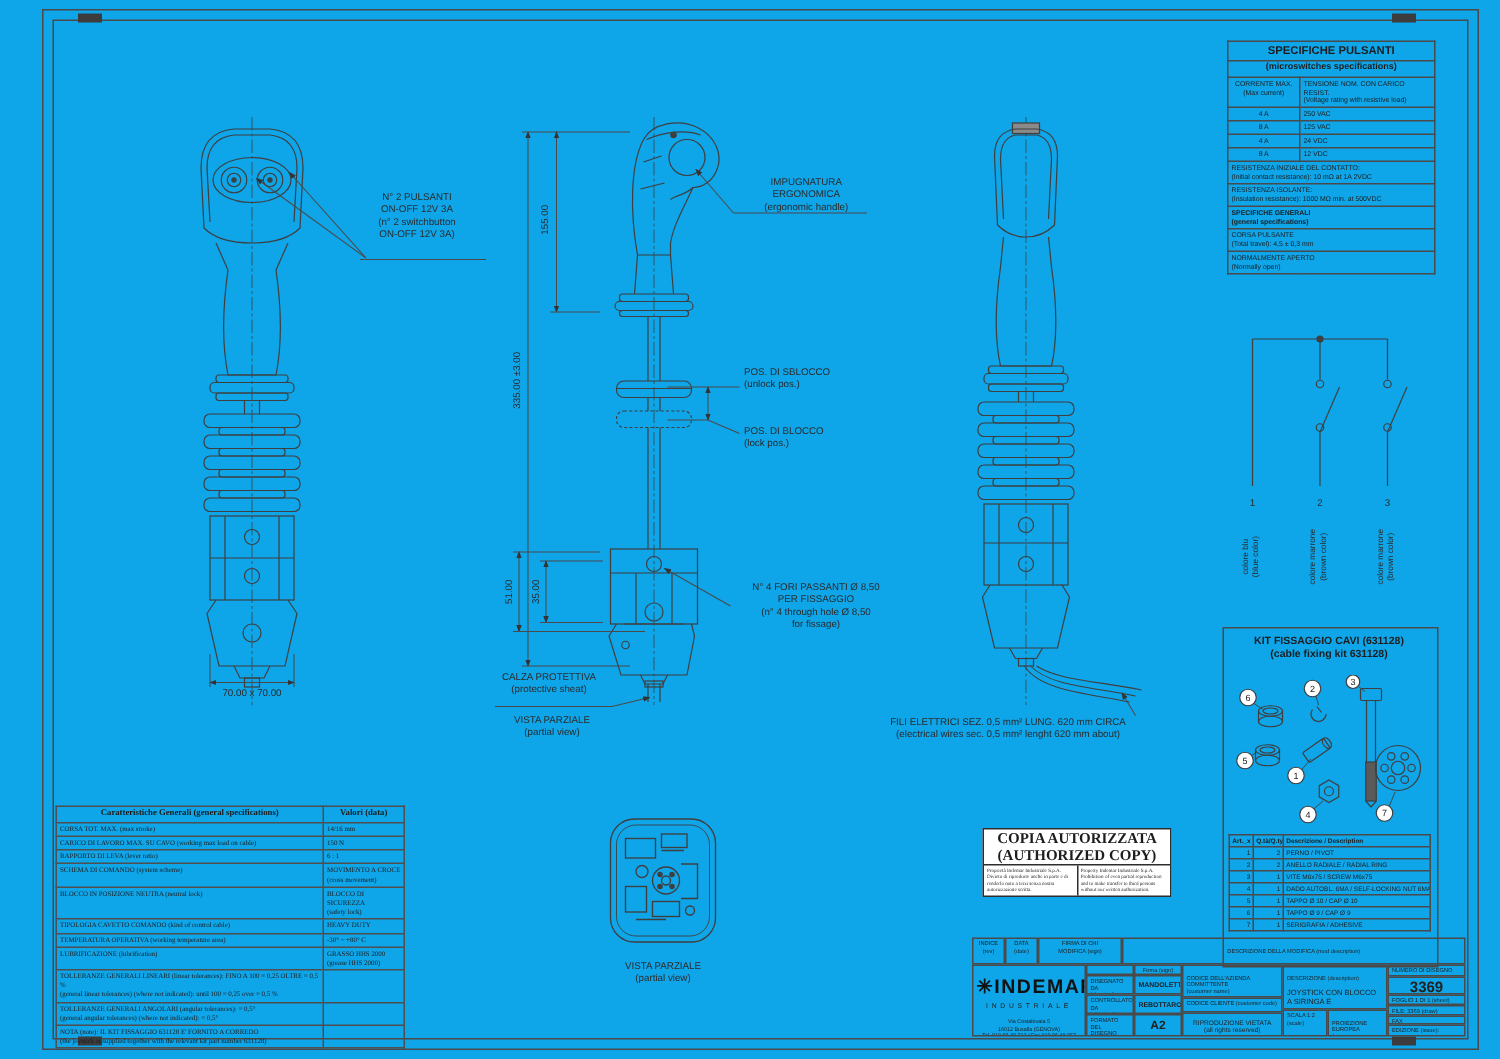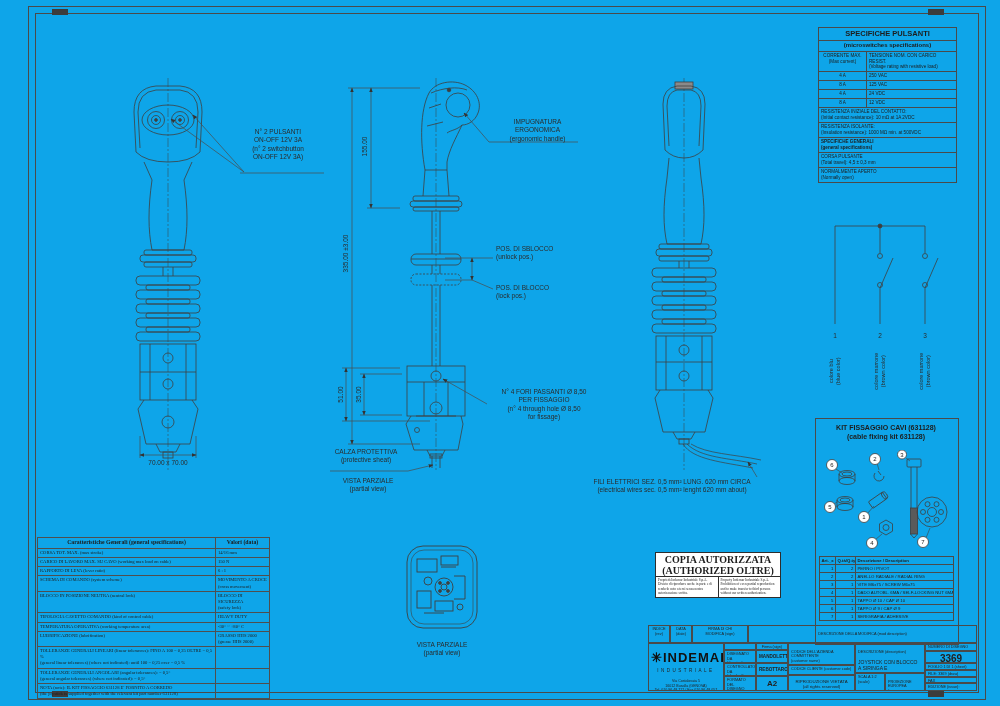--- a/index.html
+++ b/index.html
@@ -494,21 +494,21 @@
     <tr>
           <td>NOTA (note): IL KIT FISSAGGIO 631128 E' FORNITO A CORREDO
 (the joystick is supplied together with the relevant kit part number 631128)</td>
           <td></td>
         </tr>
   </tbody>
     </table>
 
   <div class="auth-box">
     <div class="auth-title">COPIA AUTORIZZATA
-(AUTHORIZED OLTRE)</div>
+(AUTHORIZED COPY)</div>
     <div class="auth-cols">
       <div class="auth-col">Proprietà Indemar Industriale S.p.A.
 Divieto di riprodurre anche in parte e di renderlo noto a terzi senza nostra autorizzazione scritta.</div>
       <div class="auth-col">Property Indemar Industriale S.p.A.
 Prohibition of even partial reproduction and to make transfer to third persons without our written authorization.</div>
     </div>
   </div>
 
   <div class="tb c" style="left:648px;top:625px;width:22px;height:18px;">INDICE
 (rev)</div>

